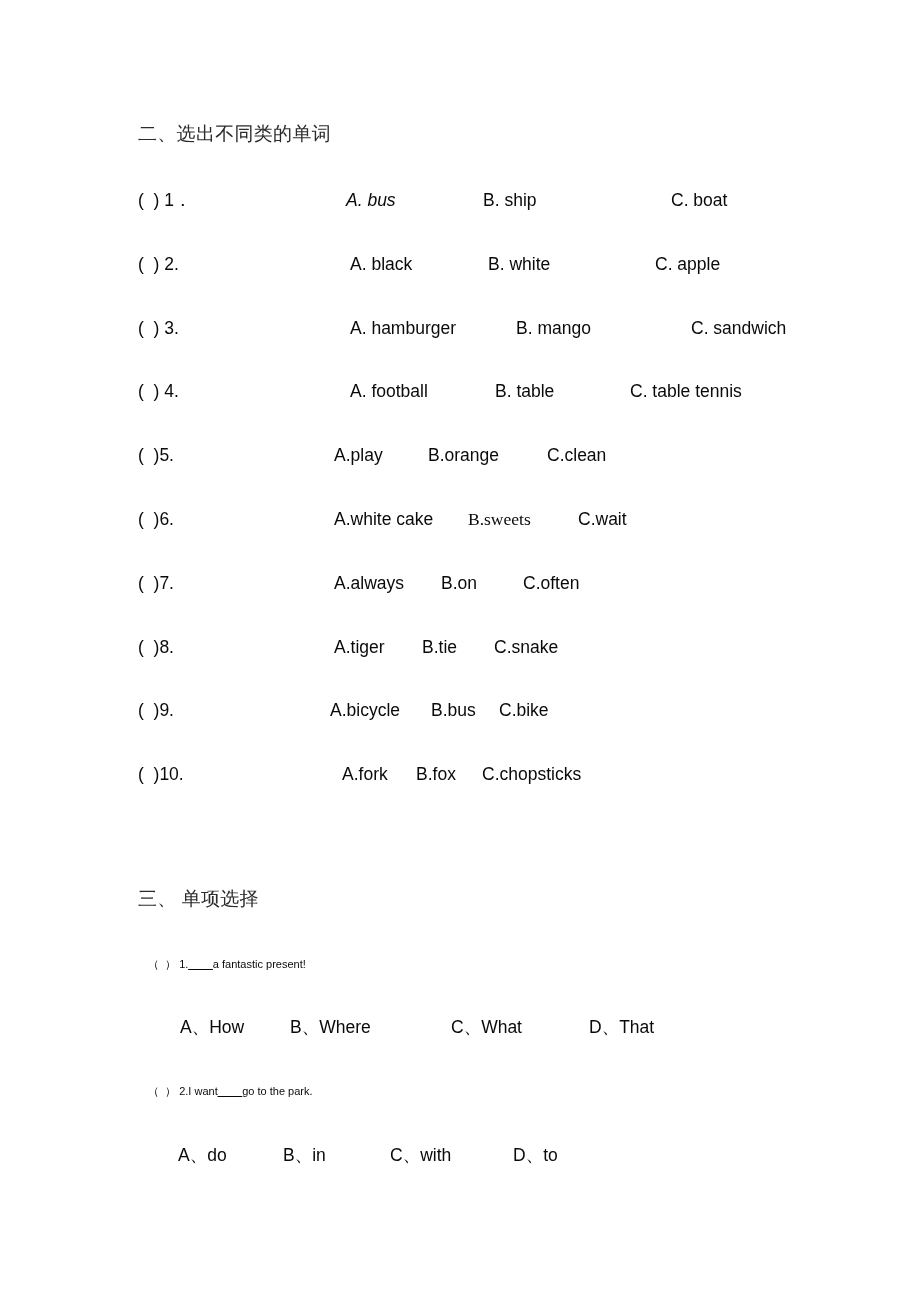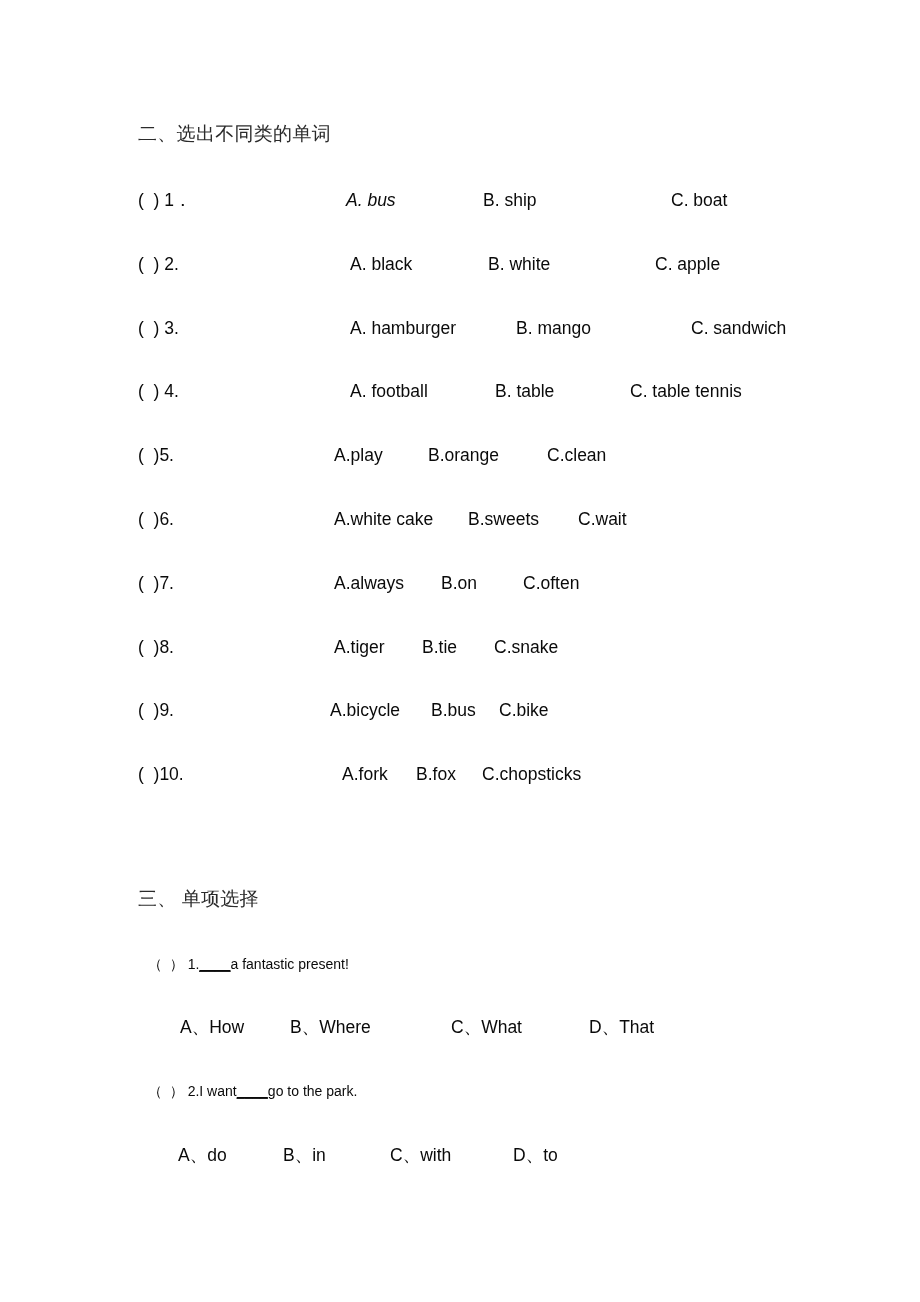--- a/index.html
+++ b/index.html
@@ -56,21 +56,21 @@
     top: 0;
     white-space: pre;
   }
 
   
   .mc-question {
     position: absolute;
     left: 148px;
     height: 26px;
     line-height: 26px;
-    font-size: 14px;
+    font-size: 11px;
     white-space: pre;
     color: #0a0a0a;
   }
   .mc-question .blank {
     text-decoration: underline;
     white-space: pre;
   }
   .mc-options {
     position: absolute;
     left: 178px;
@@ -92,21 +92,21 @@
 <div class="page">
 
   <div class="section-heading" id="heading-2">二、选出不同类的单词</div>
 
   <div id="section-two-questions">
       <div class="q-row" style="top: 187px;"><span class="stem">(  ) 1．</span><span class="opt" style="left: 208px; font-style: italic;">A. bus</span><span class="opt" style="left: 345px;">B. ship</span><span class="opt" style="left: 533px;">C. boat</span></div>
       <div class="q-row" style="top: 250.8px;"><span class="stem">(  ) 2.</span><span class="opt" style="left: 212px;">A. black</span><span class="opt" style="left: 350px;">B. white</span><span class="opt" style="left: 517px;">C. apple</span></div>
       <div class="q-row" style="top: 314.6px;"><span class="stem">(  ) 3.</span><span class="opt" style="left: 212px;">A. hamburger</span><span class="opt" style="left: 378px;">B. mango</span><span class="opt" style="left: 553px;">C. sandwich</span></div>
       <div class="q-row" style="top: 378.4px;"><span class="stem">(  ) 4.</span><span class="opt" style="left: 212px;">A. football</span><span class="opt" style="left: 357px;">B. table</span><span class="opt" style="left: 492px;">C. table tennis</span></div>
       <div class="q-row" style="top: 442.2px;"><span class="stem">(  )5.</span><span class="opt" style="left: 196px;">A.play</span><span class="opt" style="left: 290px;">B.orange</span><span class="opt" style="left: 409px;">C.clean</span></div>
-      <div class="q-row" style="top: 506px;"><span class="stem">(  )6.</span><span class="opt" style="left: 196px;">A.white cake</span><span class="opt" style="left: 330px;">B.sweets</span><span class="opt" style="left: 440px;">C.wait</span></div>
+      <div class="q-row" style="top: 506px;"><span class="stem">(  )6.</span><span class="opt" style="left: 196px;">A.white cake</span><span class="opt" style="left: 330px; font-family: Liberation Serif, serif;">B.sweets</span><span class="opt" style="left: 440px;">C.wait</span></div>
       <div class="q-row" style="top: 569.8px;"><span class="stem">(  )7.</span><span class="opt" style="left: 196px;">A.always</span><span class="opt" style="left: 303px;">B.on</span><span class="opt" style="left: 385px;">C.often</span></div>
       <div class="q-row" style="top: 633.6px;"><span class="stem">(  )8.</span><span class="opt" style="left: 196px;">A.tiger</span><span class="opt" style="left: 284px;">B.tie</span><span class="opt" style="left: 356px;">C.snake</span></div>
       <div class="q-row" style="top: 697.4px;"><span class="stem">(  )9.</span><span class="opt" style="left: 192px;">A.bicycle</span><span class="opt" style="left: 293px;">B.bus</span><span class="opt" style="left: 361px;">C.bike</span></div>
       <div class="q-row" style="top: 761.2px;"><span class="stem">(  )10.</span><span class="opt" style="left: 204px;">A.fork</span><span class="opt" style="left: 278px;">B.fox</span><span class="opt" style="left: 344px;">C.chopsticks</span></div>
     </div>
 
   <div class="section-heading" id="heading-3">三、 单项选择</div>
 
   <div id="section-three-questions">
       <div class="mc-question" style="top: 951px;"><span>（  ） 1.</span><span class="blank">____</span><span>a fantastic present!</span></div>

